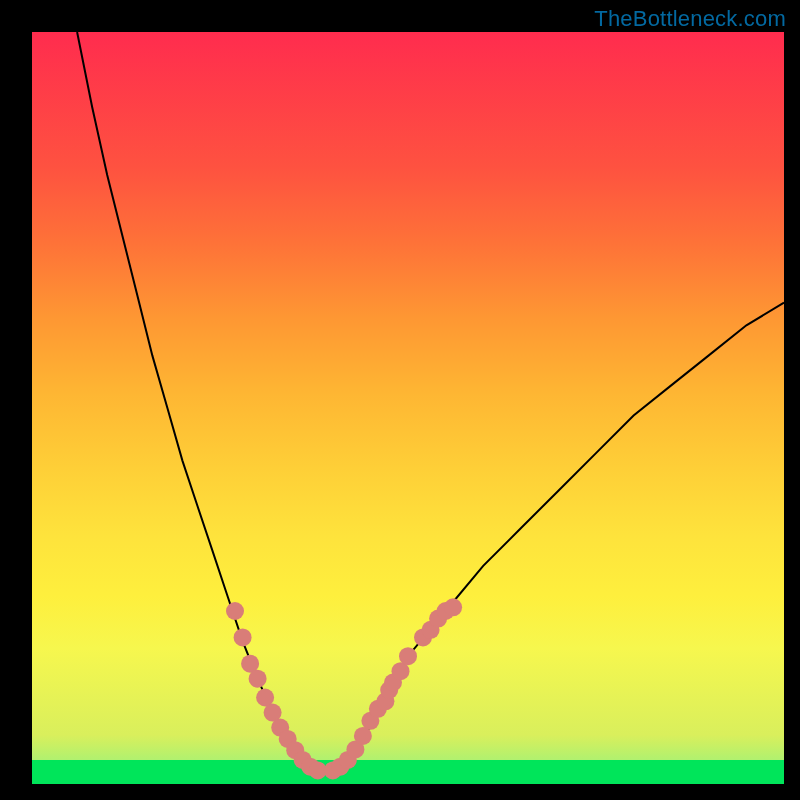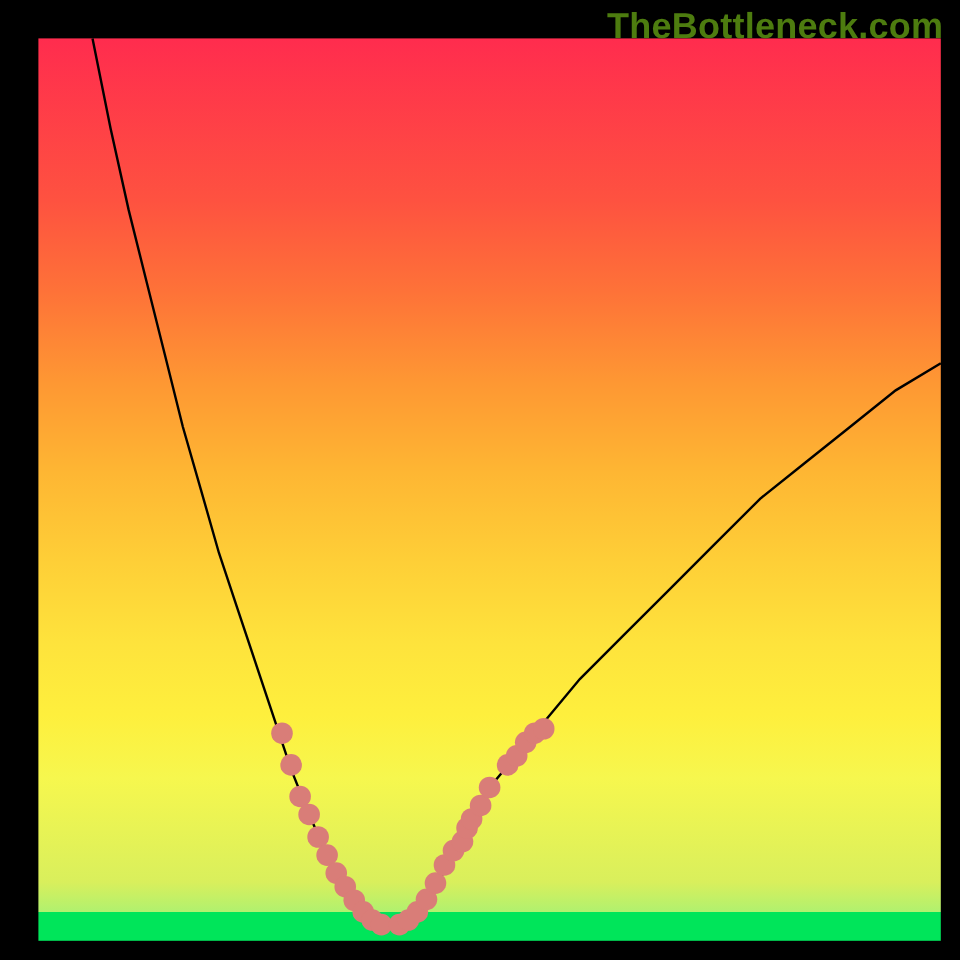--- a/index.html
+++ b/index.html
@@ -13,23 +13,23 @@
   .frame {
     position: relative;
     width: 800px;
     height: 800px;
     background: #000;
   }
   .watermark {
     position: absolute;
     top: 6px;
     right: 14px;
-    color: #4d7c0f;
-    font-size: 30px;
-    font-weight: 700;
+    color: #0369a1;
+    font-size: 22px;
+    font-weight: 400;
     letter-spacing: 0.2px;
     z-index: 10;
   }
   .plot-area {
     position: absolute;
     left: 32px;
     top: 32px;
     width: 752px;
     height: 752px;
     

